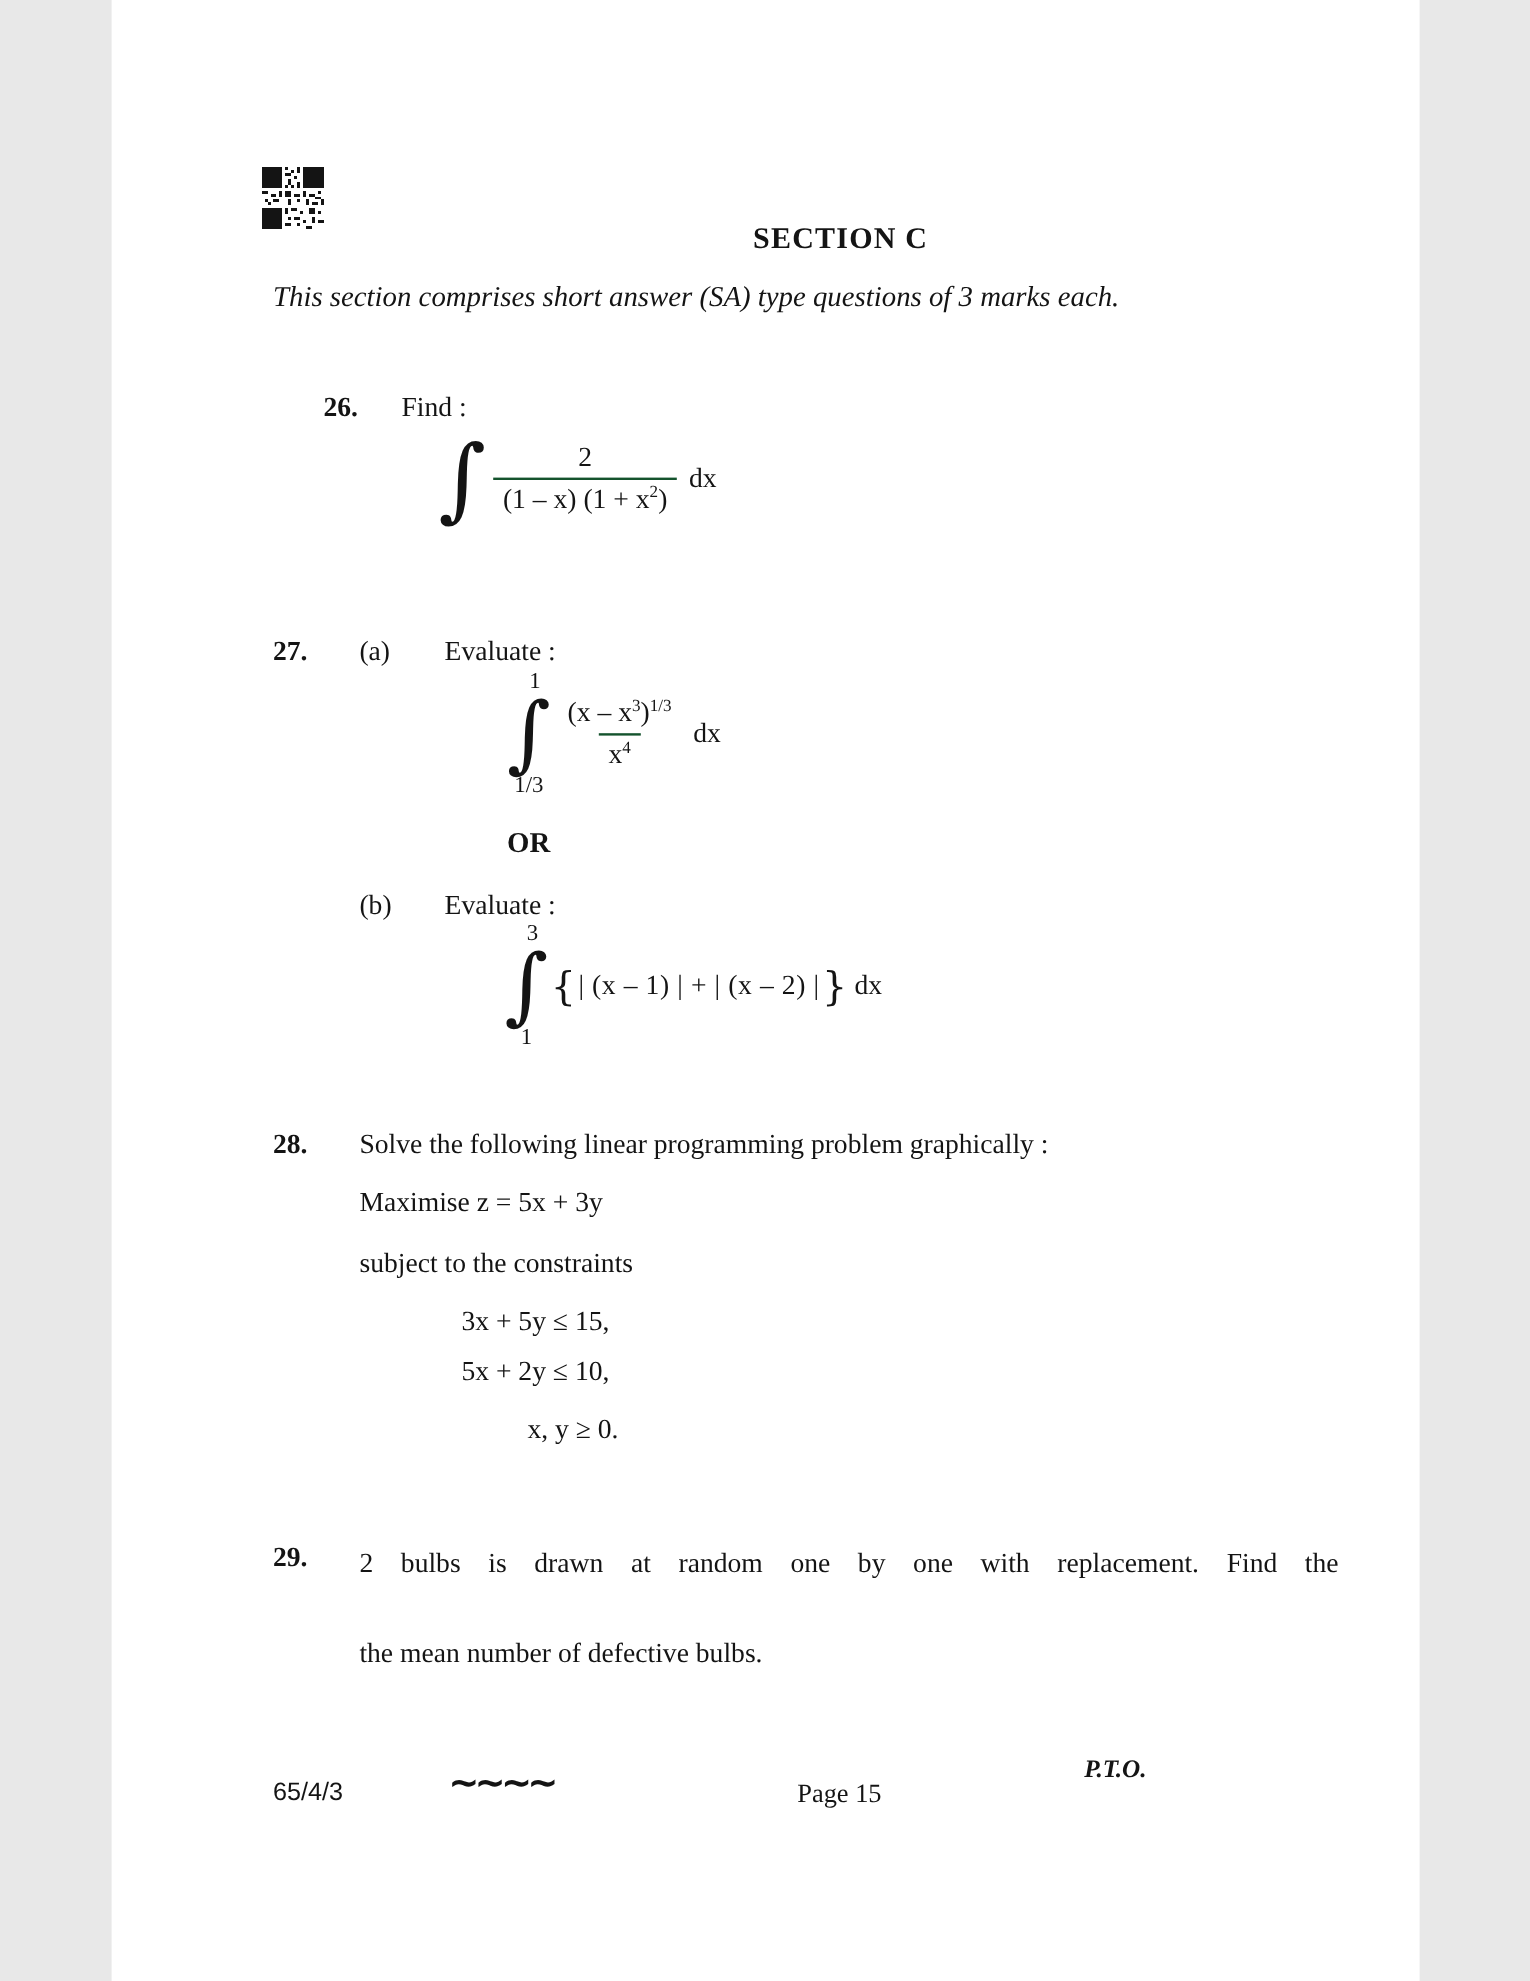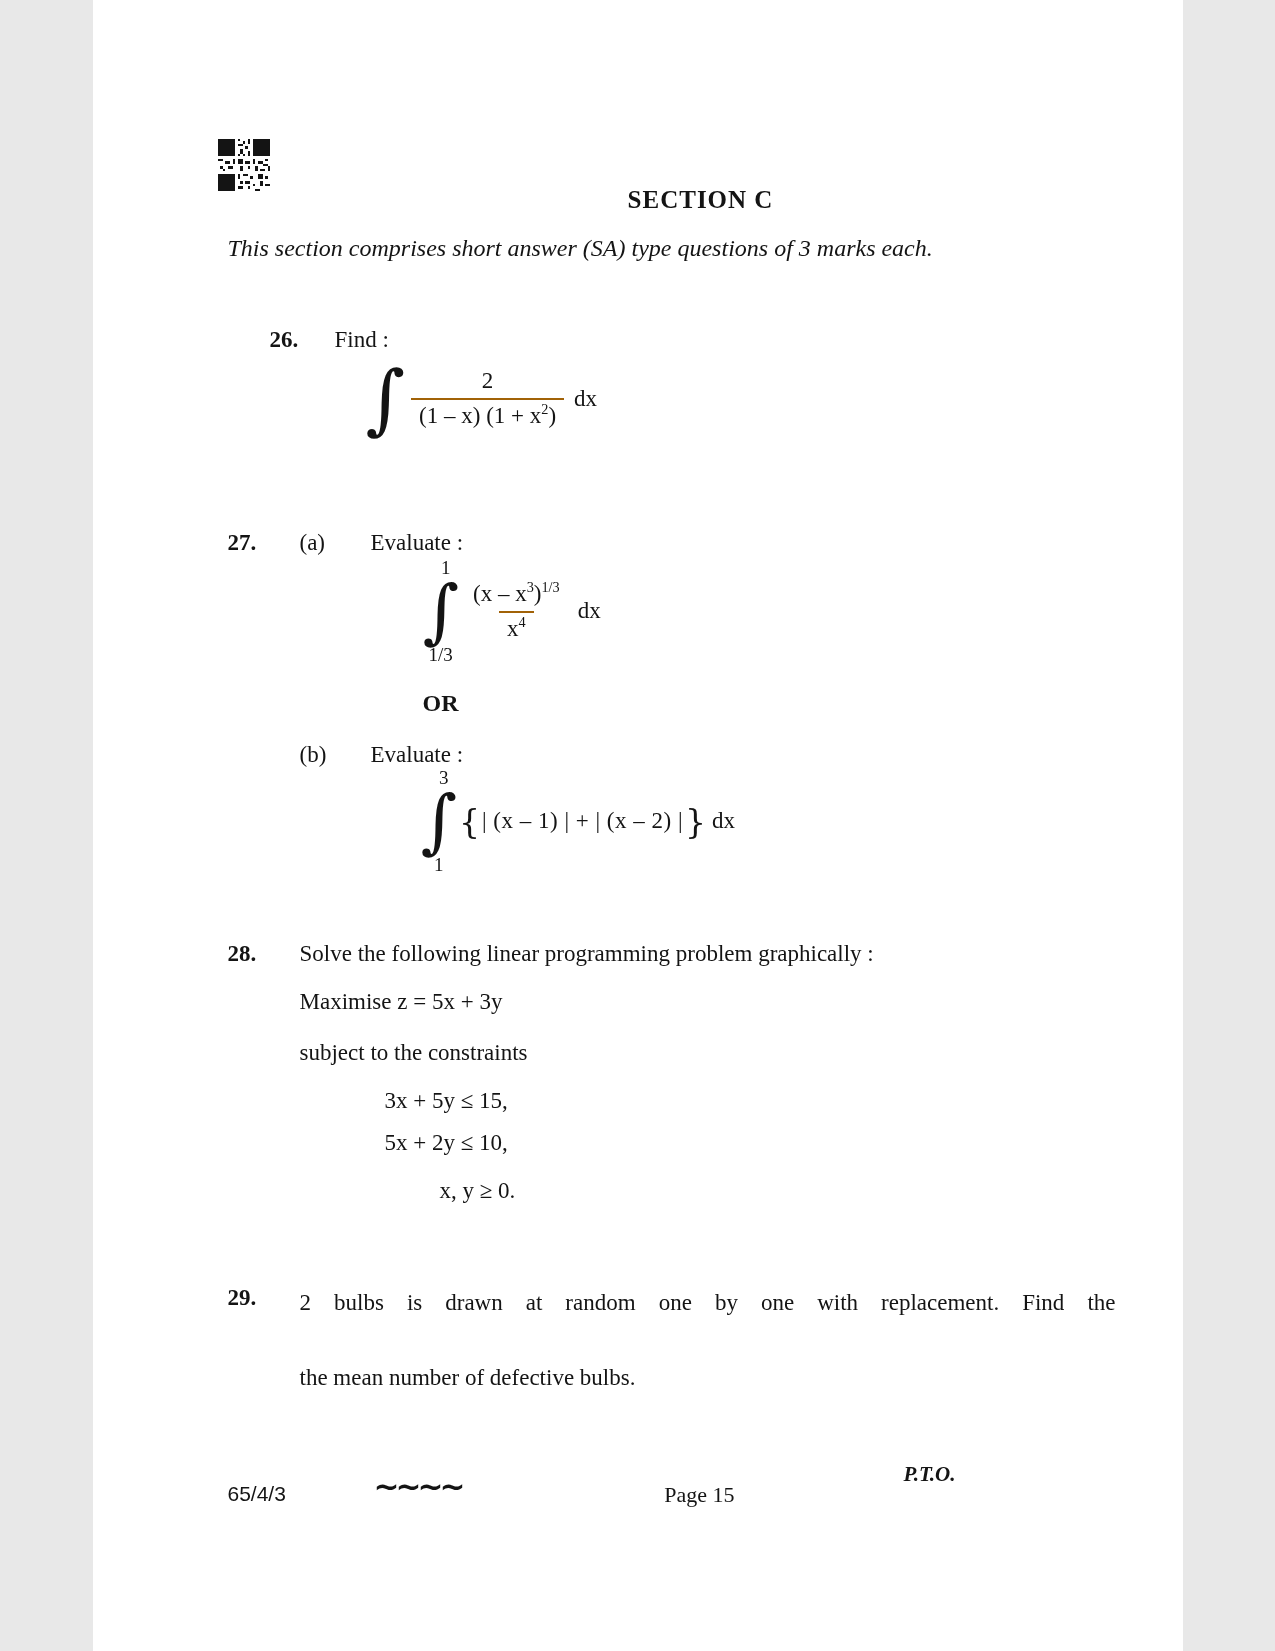--- a/index.html
+++ b/index.html
@@ -28,21 +28,21 @@
   .intsign{
     font-family:"DejaVu Serif",serif;font-size:76px;line-height:0.92;
     font-weight:normal;display:inline-block;
   }
   .intsign.small{font-size:70px;}
   .intcol{display:inline-flex;flex-direction:column;align-items:center;line-height:1;}
   .bound{font-size:19px;line-height:1;padding:2px 0;}
   .bound.up{margin-left:10px;}
   .frac{display:inline-flex;flex-direction:column;align-items:center;margin-left:6px;}
   .frac .num{padding:0 8px 4px;}
-  .frac .den{border-top:2px solid #a16207;padding:3px 8px 0;}
+  .frac .den{border-top:2px solid #14532d;padding:3px 8px 0;}
   sup{font-size:0.62em;line-height:0;}
   .dx{margin-left:10px;}
   .brace{font-size:33px;line-height:1;font-family:"DejaVu Serif",serif;padding:0 2px;}
   .absbody{letter-spacing:0.5px;text-align:right;}
 
   .or-label{font-size:24px;font-weight:bold;}
 
   .jpara{
     left:207px;top:1285px;width:816px;font-size:23px;line-height:36px;
   }

